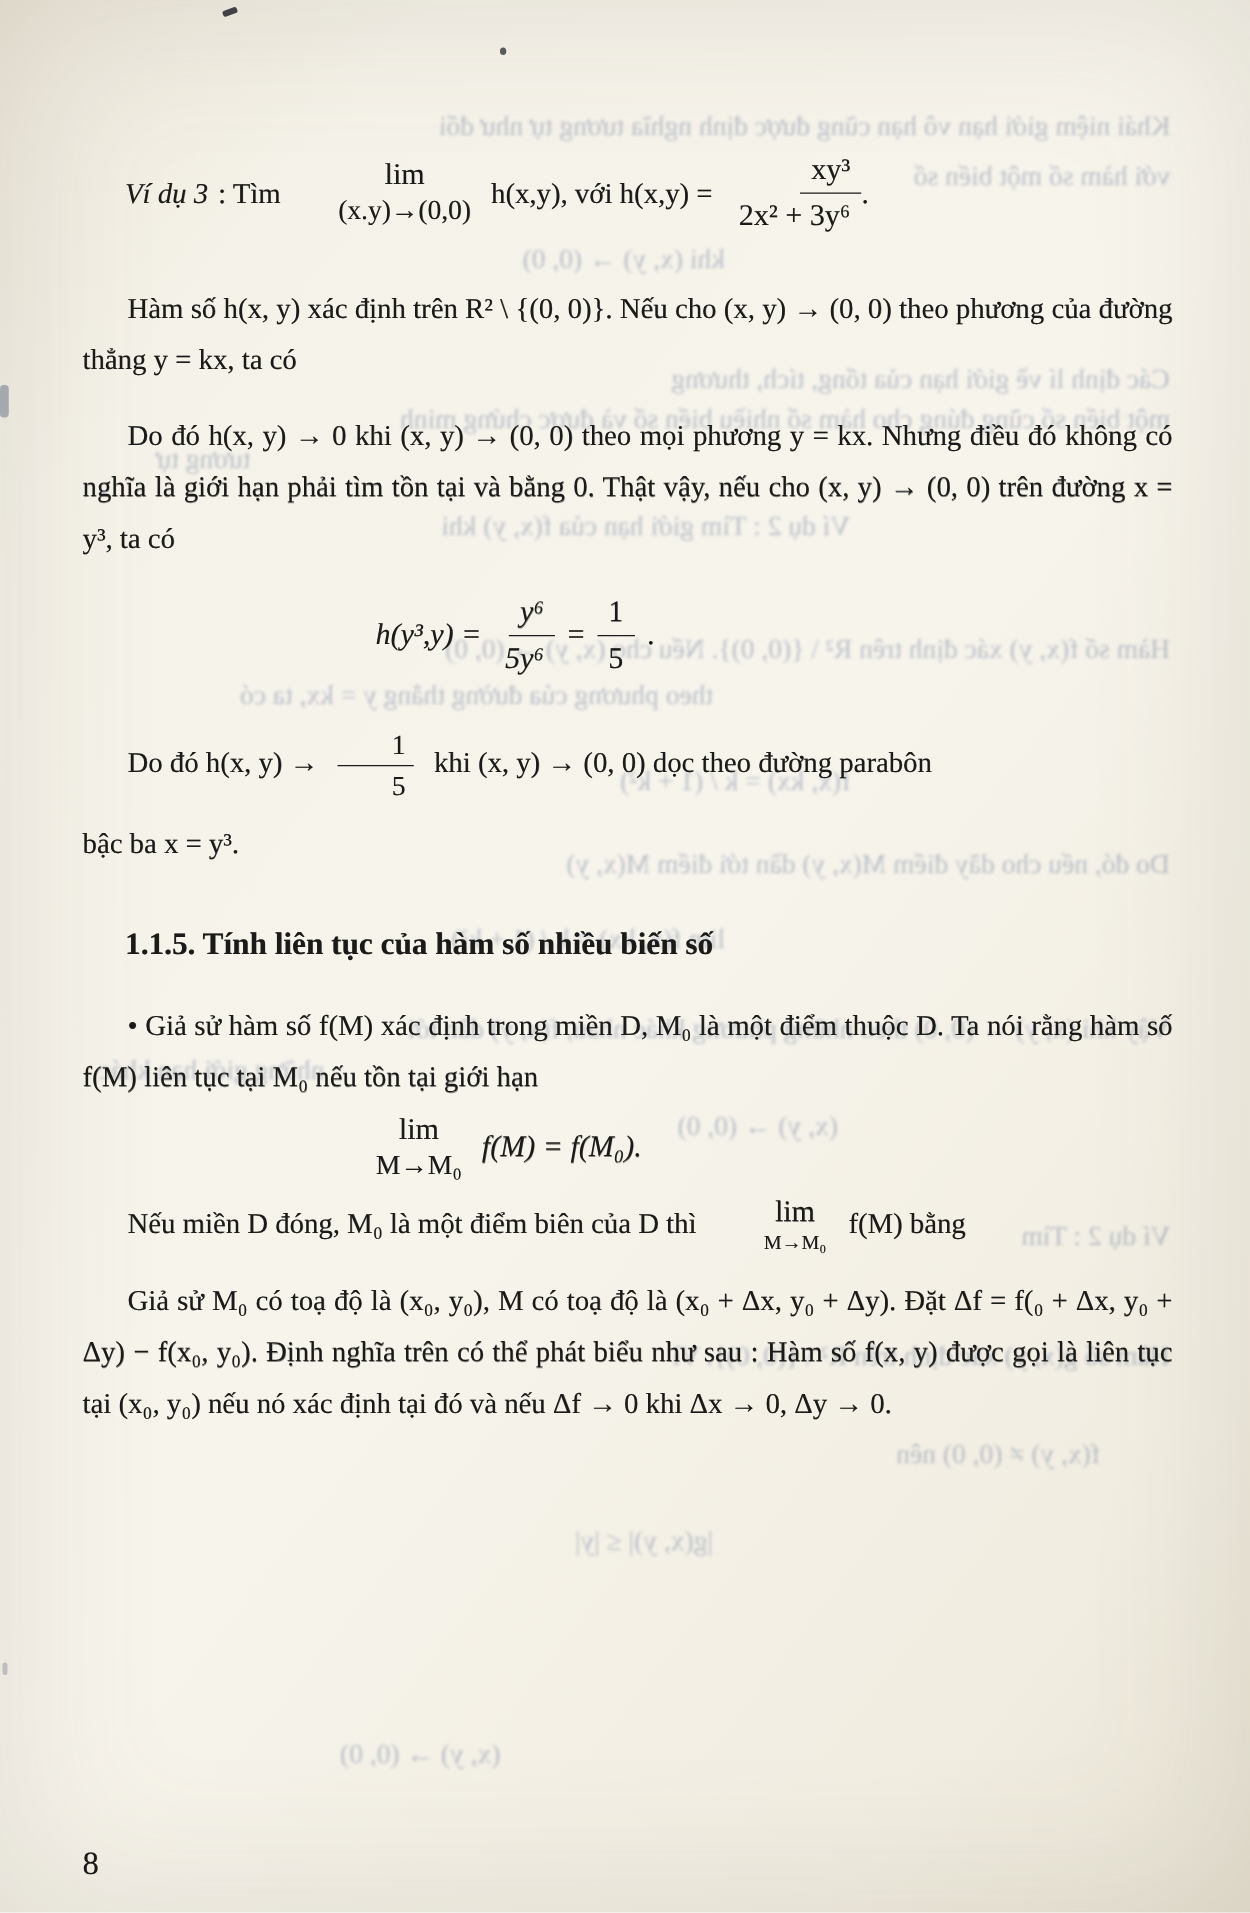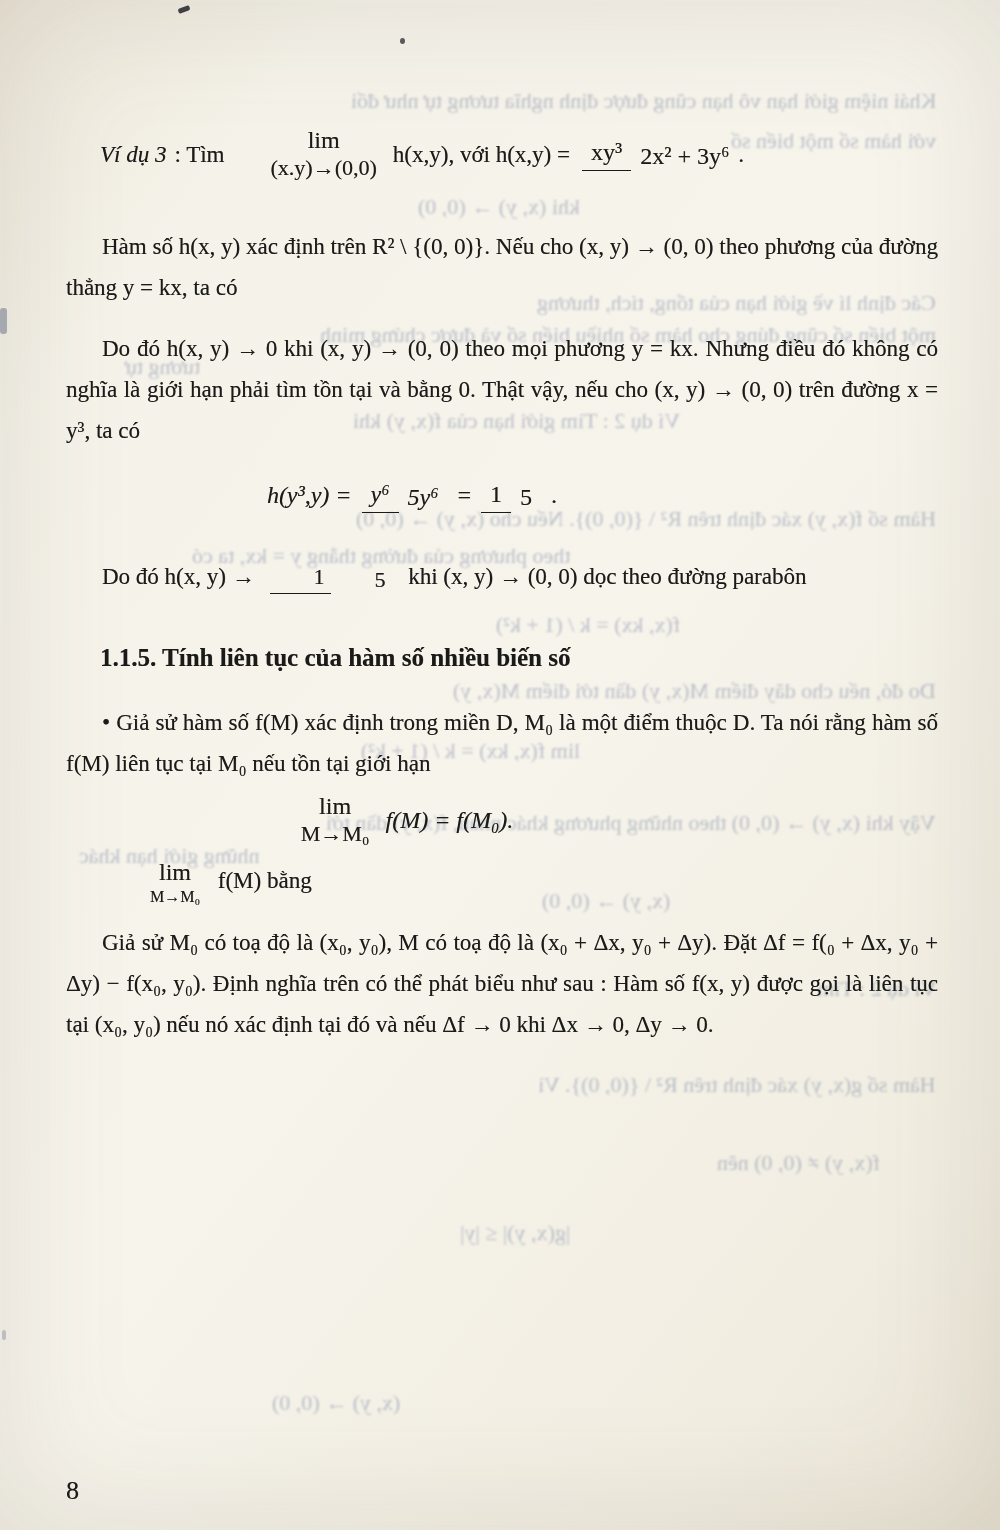--- a/index.html
+++ b/index.html
@@ -59,21 +59,21 @@
 
   .example-row { margin-left:34px; min-height:92px; display:flex; align-items:center; }
   .example-row > span { flex:0 0 auto; }
   .example-row .limstack { margin:0 16px 0 46px; }
   .example-row .frac { margin-left:12px; }
 
   .limstack { display:inline-flex; flex-direction:column; align-items:center; vertical-align:middle; }
   .limword { font-size:24px; line-height:1.05; }
   .limsub  { font-size:22px; line-height:1.15; margin-top:2px; }
 
-  .frac { display:inline-flex; flex-direction:row; align-items:center; vertical-align:middle; font-size:24px; }
+  .frac { display:inline-flex; flex-direction:column; align-items:flex-end; vertical-align:middle; font-size:24px; }
   .frac .num { padding:0 9px 3px; border-bottom:1.6px solid #1a1a18; line-height:1.25; }
   .frac .den { padding:3px 9px 0; line-height:1.25; }
   .frac.small { font-size:22px; margin:0 8px; }
   .frac.small .num{padding:0 7px 2px;} .frac.small .den{padding:2px 7px 0;}
 
   .eq { display:flex; align-items:center; justify-content:center; font-size:24px; }
   .eq .frac { margin:0 10px; }
   .eq1 { margin-top:16px; transform:translateX(-60px); }
   .eq2 { margin-top:24px; transform:translateX(-90px); }
   .eq3 { margin-top:10px; transform:translateX(-95px); }
@@ -169,37 +169,39 @@
     </div>
 
     <p class="para indent p3">
       <span>Do đó h(x, y) →</span>
       <span class="frac small">
         <span class="num">1</span>
         <span class="den">5</span>
       </span>
       <span>khi (x, y) → (0, 0) dọc theo đường parabôn</span>
     </p>
+    <p class="para p3b">bậc ba x = y³.</p>
 
     <h2 class="heading">1.1.5. Tính liên tục của hàm số nhiều biến số</h2>
 
     <p class="para indent p4">
       <span>•</span>
       <span>Giả sử hàm số f(M) xác định trong miền D, M₀ là một điểm thuộc D. Ta nói rằng hàm số f(M) liên tục tại M₀ nếu tồn tại giới hạn</span>
     </p>
 
     <div class="eq eq3">
       <span class="limstack">
         <span class="limword">lim</span>
         <span class="limsub">M→M₀</span>
       </span>
       <span class="it">f(M) = f(M₀).</span>
     </div>
 
     <p class="para indent p5">
+      <span>Nếu miền D đóng, M₀ là một điểm biên của D thì</span>
       <span class="limstack">
         <span class="limword">lim</span>
         <span class="limsub">M→M₀</span>
       </span>
       <span>f(M) bằng</span>
     </p>
 
     <p class="para indent p6">Giả sử M₀ có toạ độ là (x₀, y₀), M có toạ độ là (x₀ + Δx, y₀ + Δy). Đặt Δf = f(₀ + Δx, y₀ + Δy) − f(x₀, y₀). Định nghĩa trên có thể phát biểu như sau : Hàm số f(x, y) được gọi là liên tục tại (x₀, y₀) nếu nó xác định tại đó và nếu Δf → 0 khi Δx → 0, Δy → 0.</p>
 
   </div>

